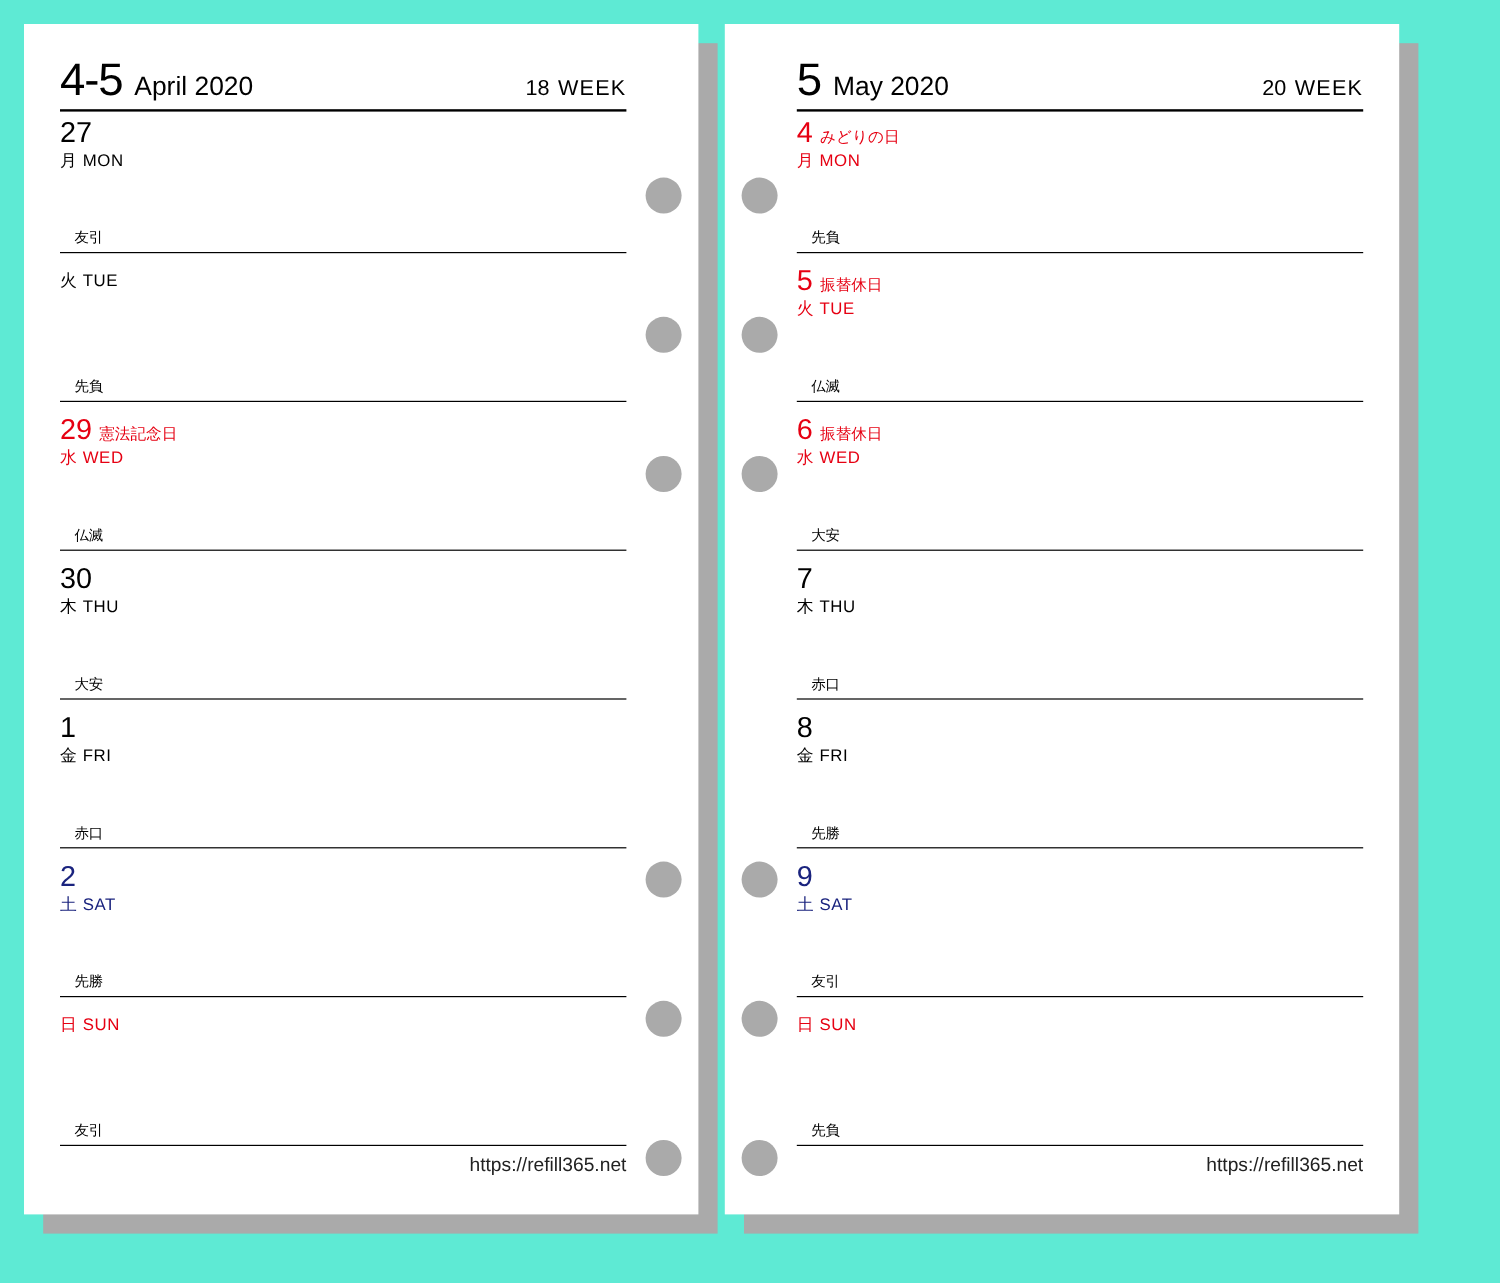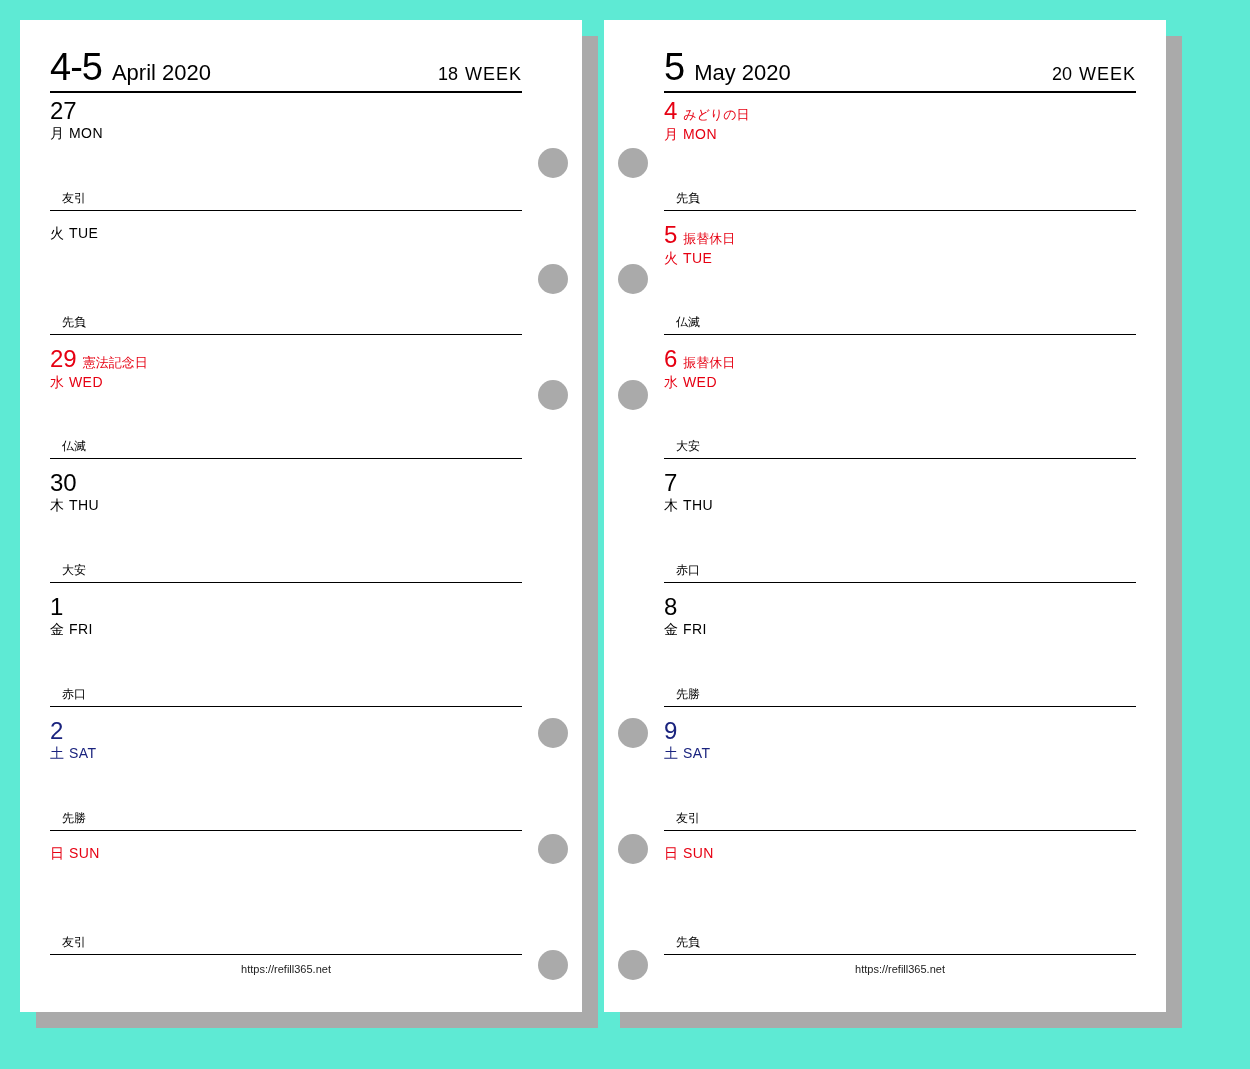--- a/index.html
+++ b/index.html
@@ -67,22 +67,22 @@
     left: 12px;
     bottom: 3px;
     font-size: 12px;
     margin-top: 21px;
   }
   .day.red  .num, .day.red  .dow, .day.red  .holiday { color: #e60012; }
   .day.blue .num, .day.blue .dow { color: #1a237e; }
 
   
   .footer-url {
-    text-align: center;
-    font-size: 11px;
+    text-align: right;
+    font-size: 16px;
     color: #222;
     margin-top: 2px;
     font-family: "Helvetica Neue", Arial, sans-serif;
   }
 
   
   .holes {
     position: absolute;
     top: 0;
     width: 34px;

